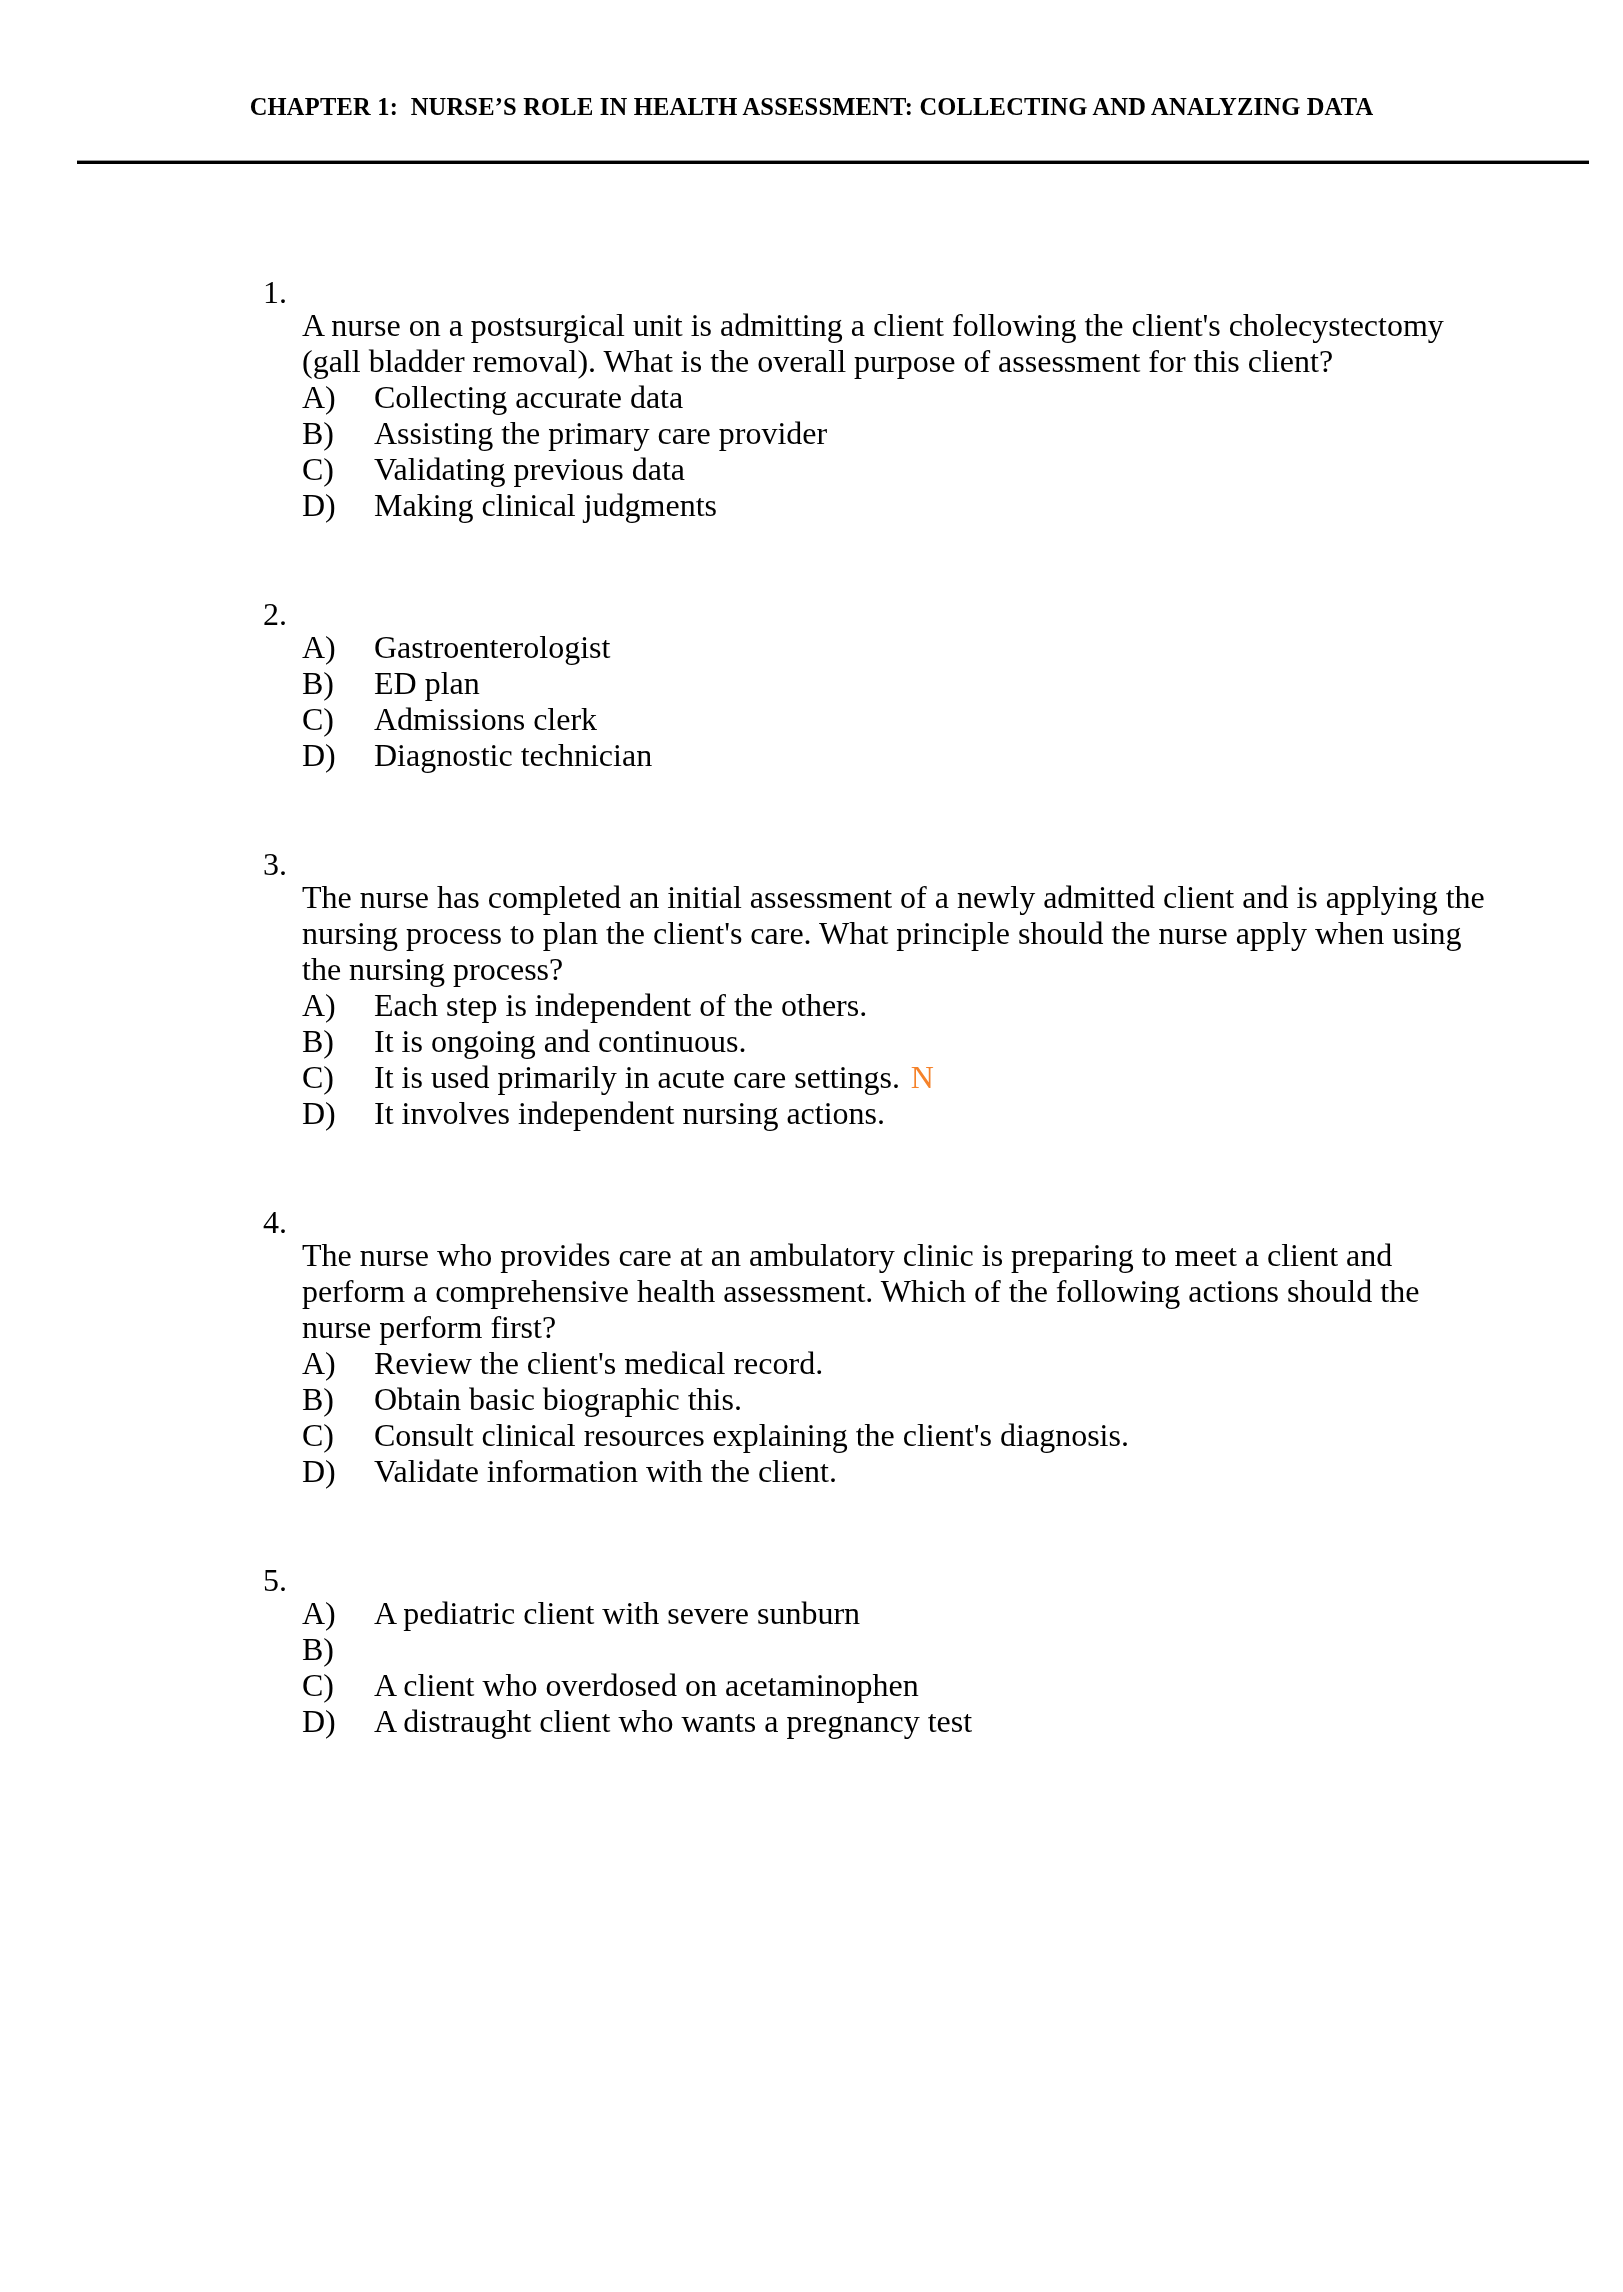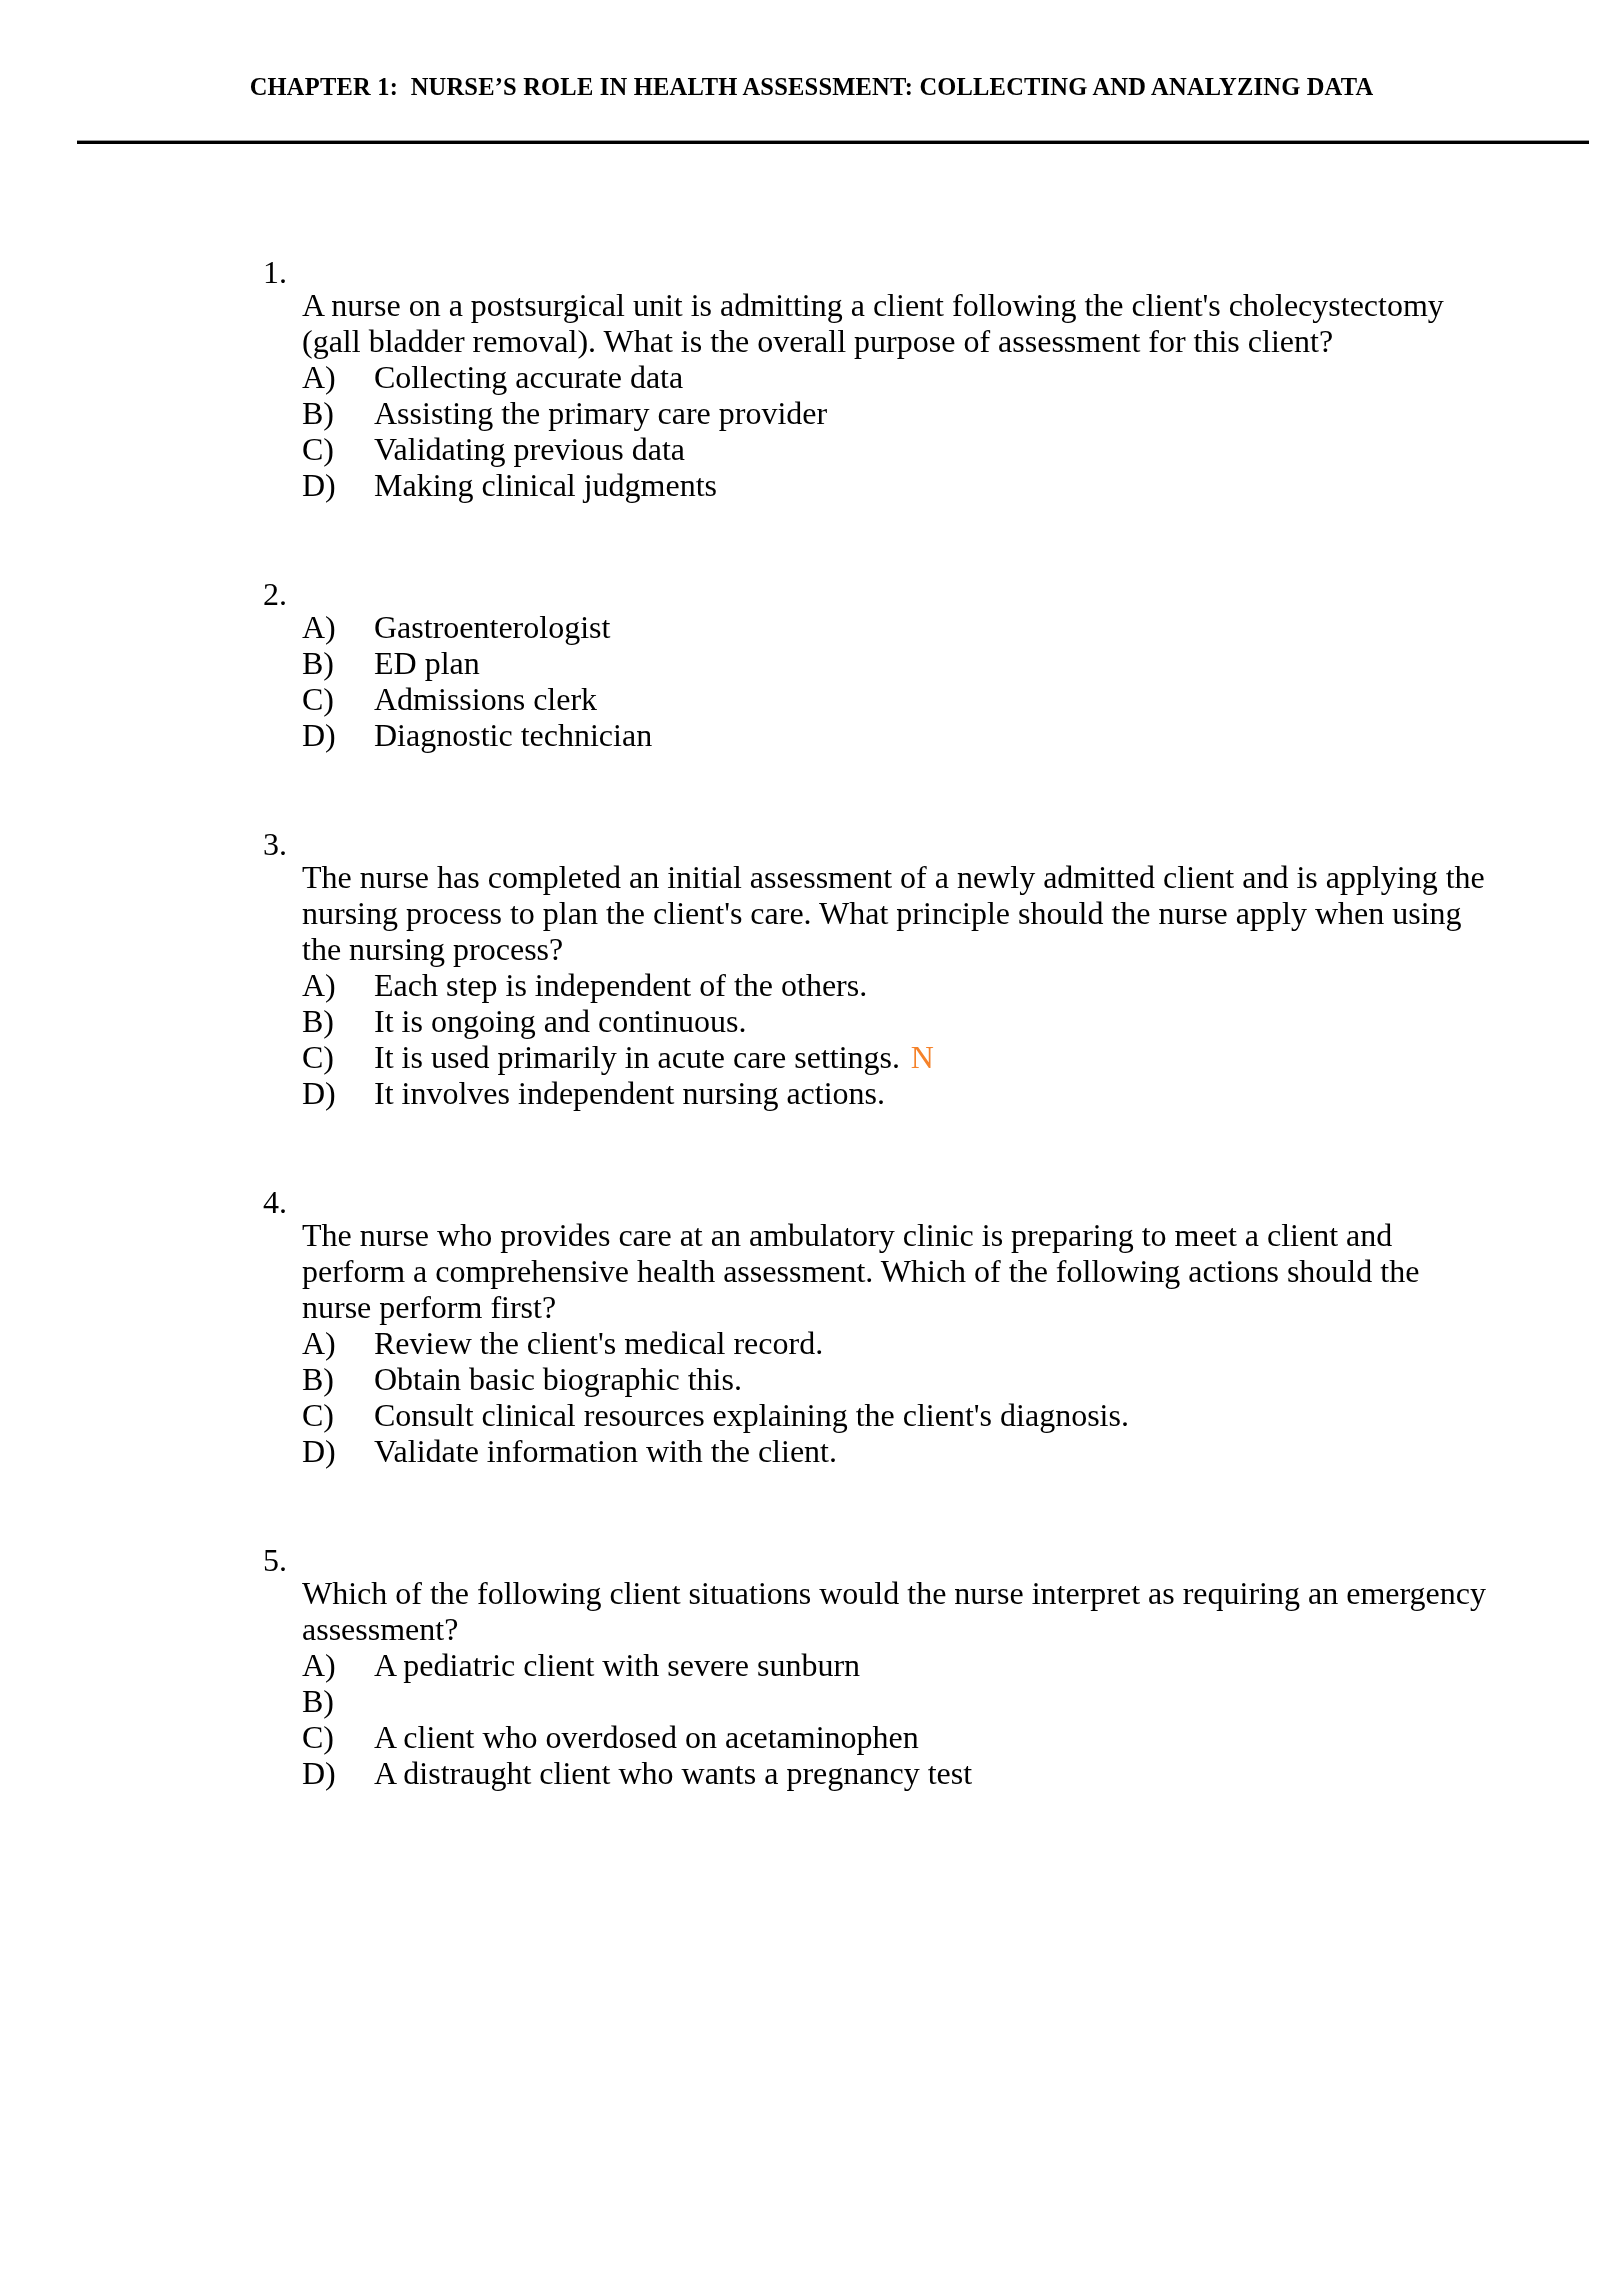--- a/index.html
+++ b/index.html
@@ -14,21 +14,21 @@
     font-family: "Liberation Serif", "DejaVu Serif", serif;
     overflow: hidden;
   }
   .page {
     position: relative;
     width: 1623px;
     height: 2293px;
     background: #ffffff;
   }
   .chapter-header {
-    padding-top: 75px;
+    padding-top: 95px;
     text-align: center;
     font-weight: bold;
     font-size: 24.5px;
     line-height: 24.5px;
     white-space: pre;
     letter-spacing: 0.2px;
   }
   .header-divider {
     margin: 40px 0 0 77px;
     width: 1512px;
@@ -206,21 +206,20 @@
     </div>
   </div>
         </div>
       </div>
     </div>
 
     <div class="question">
       <div class="q-line">
         <span class="q-num">5.</span>
         <div class="q-body">
-          <p class="q-text">Which of the following client situations would the nurse interpret as requiring an emergency assessment?</p>
           <div class="options">
     <div class="option">
       <span class="opt-letter">A)</span>
       <span class="opt-text">A pediatric client with severe sunburn</span>
     </div>
 
     <div class="option">
       <span class="opt-letter">B)</span>
     </div>
 

